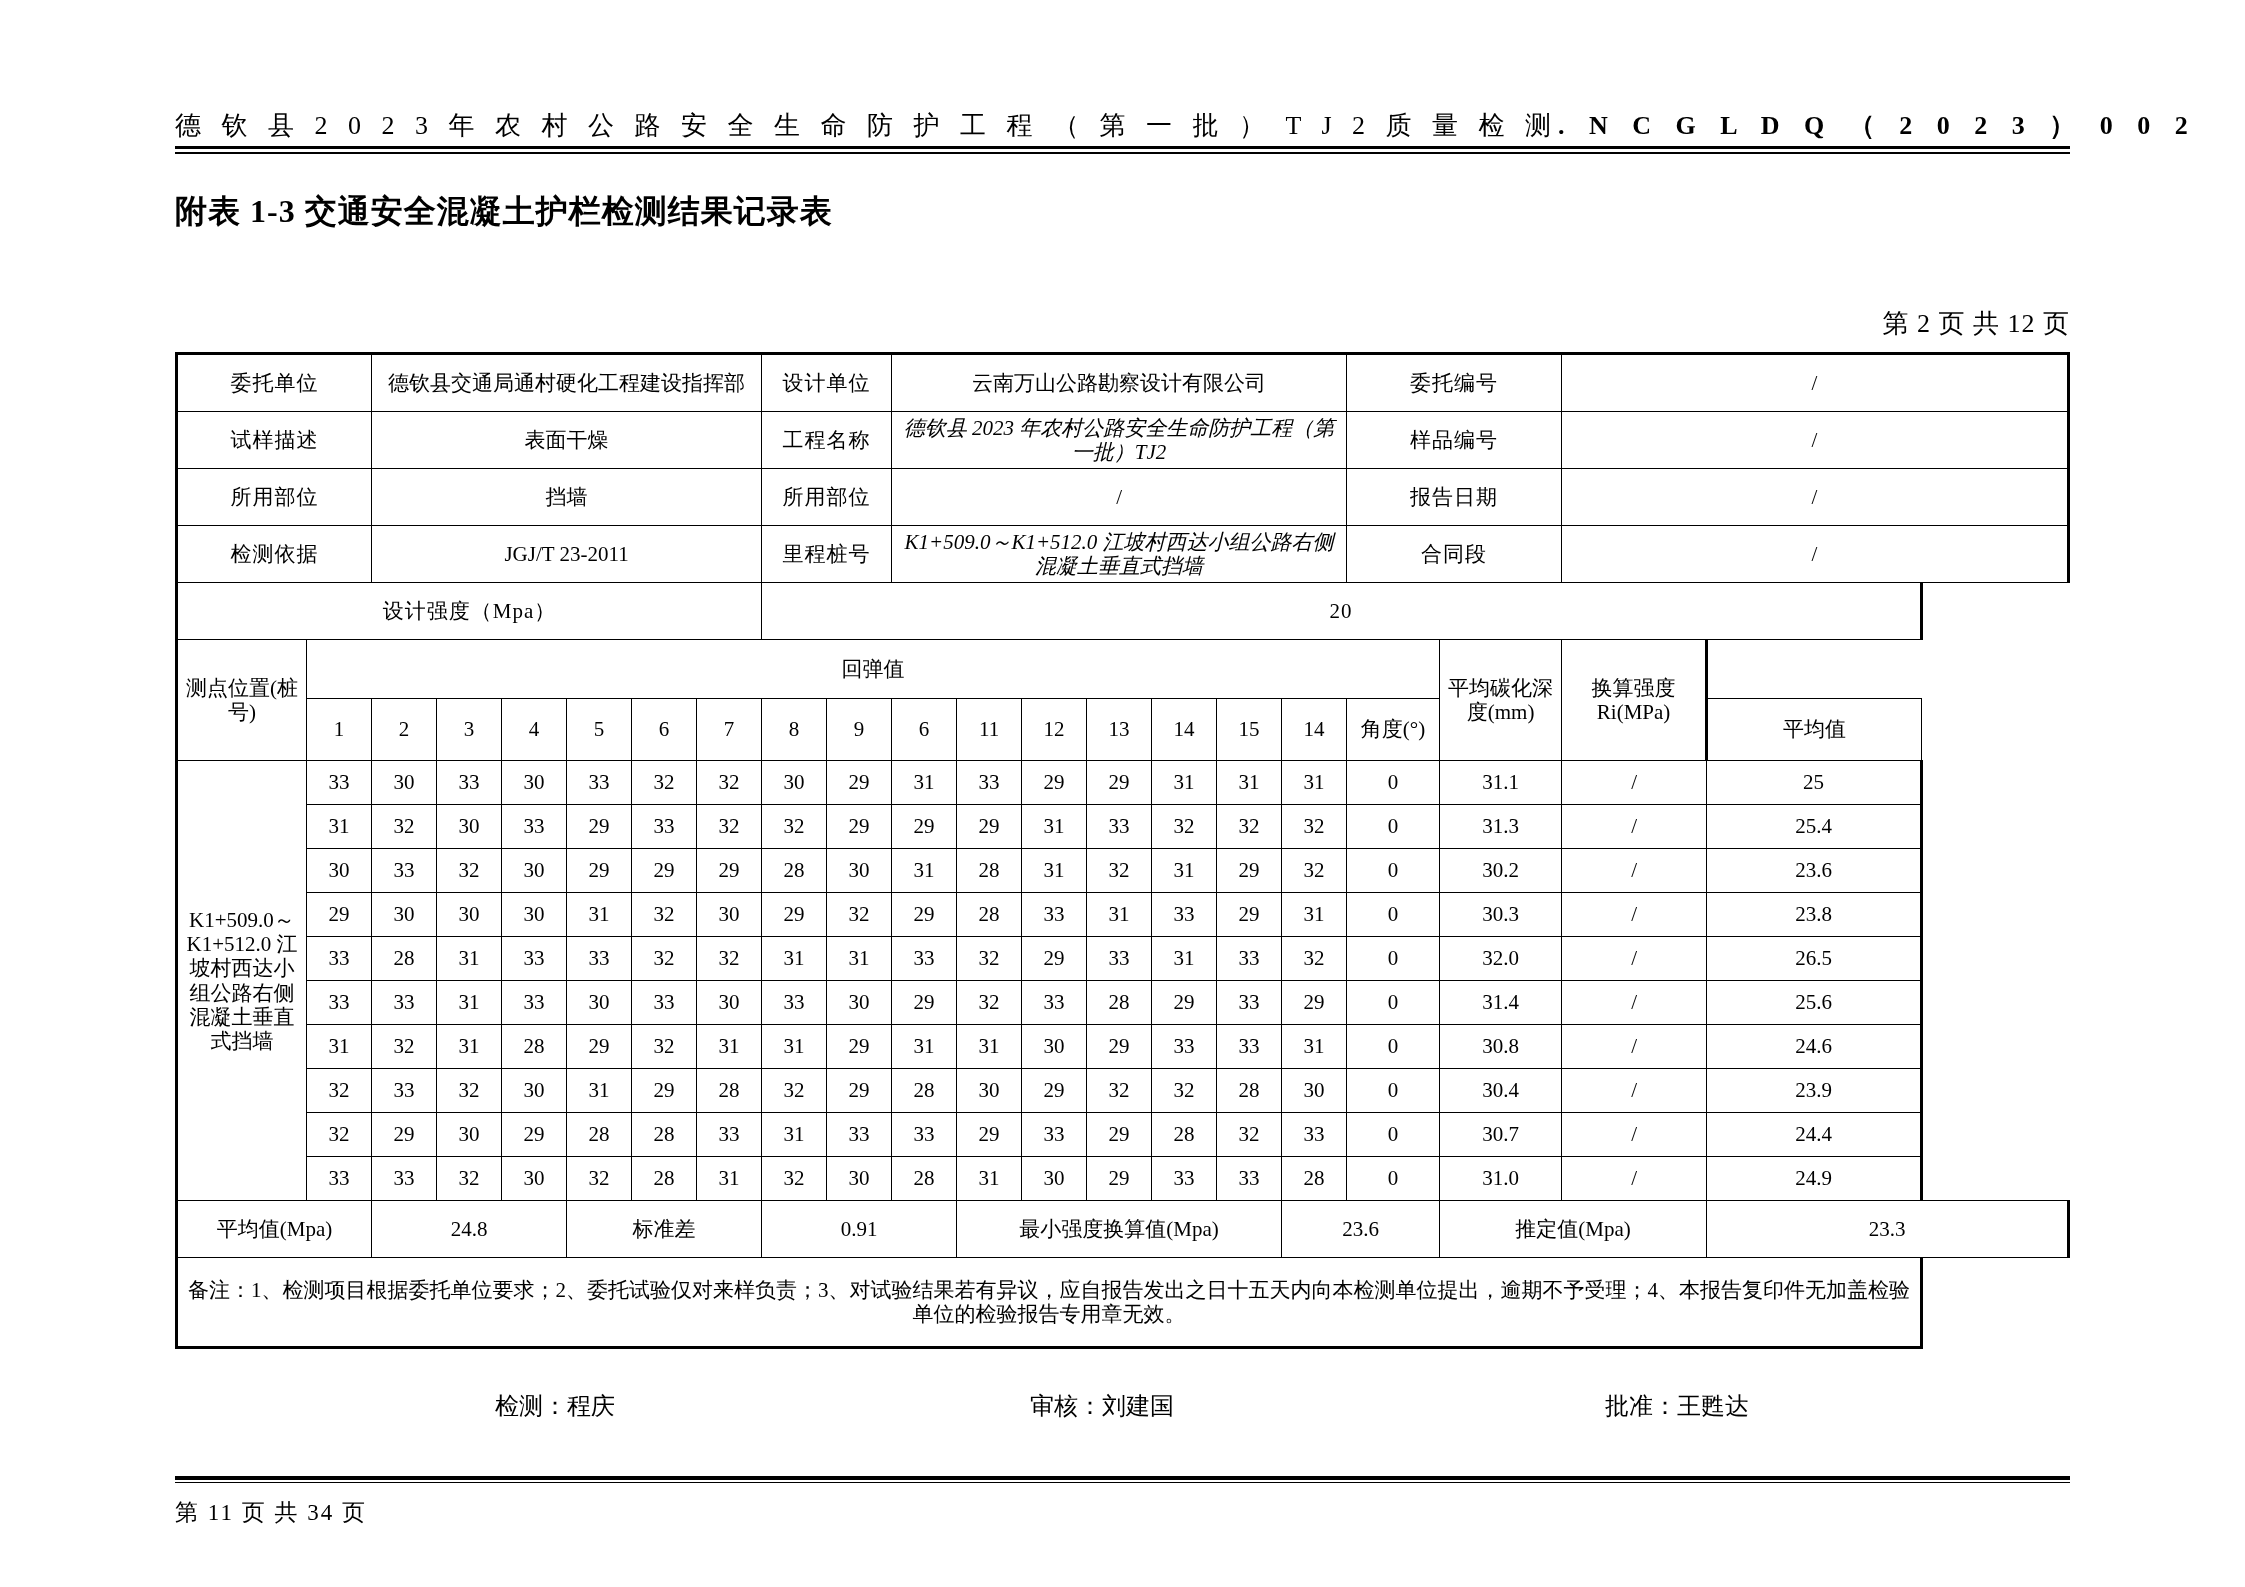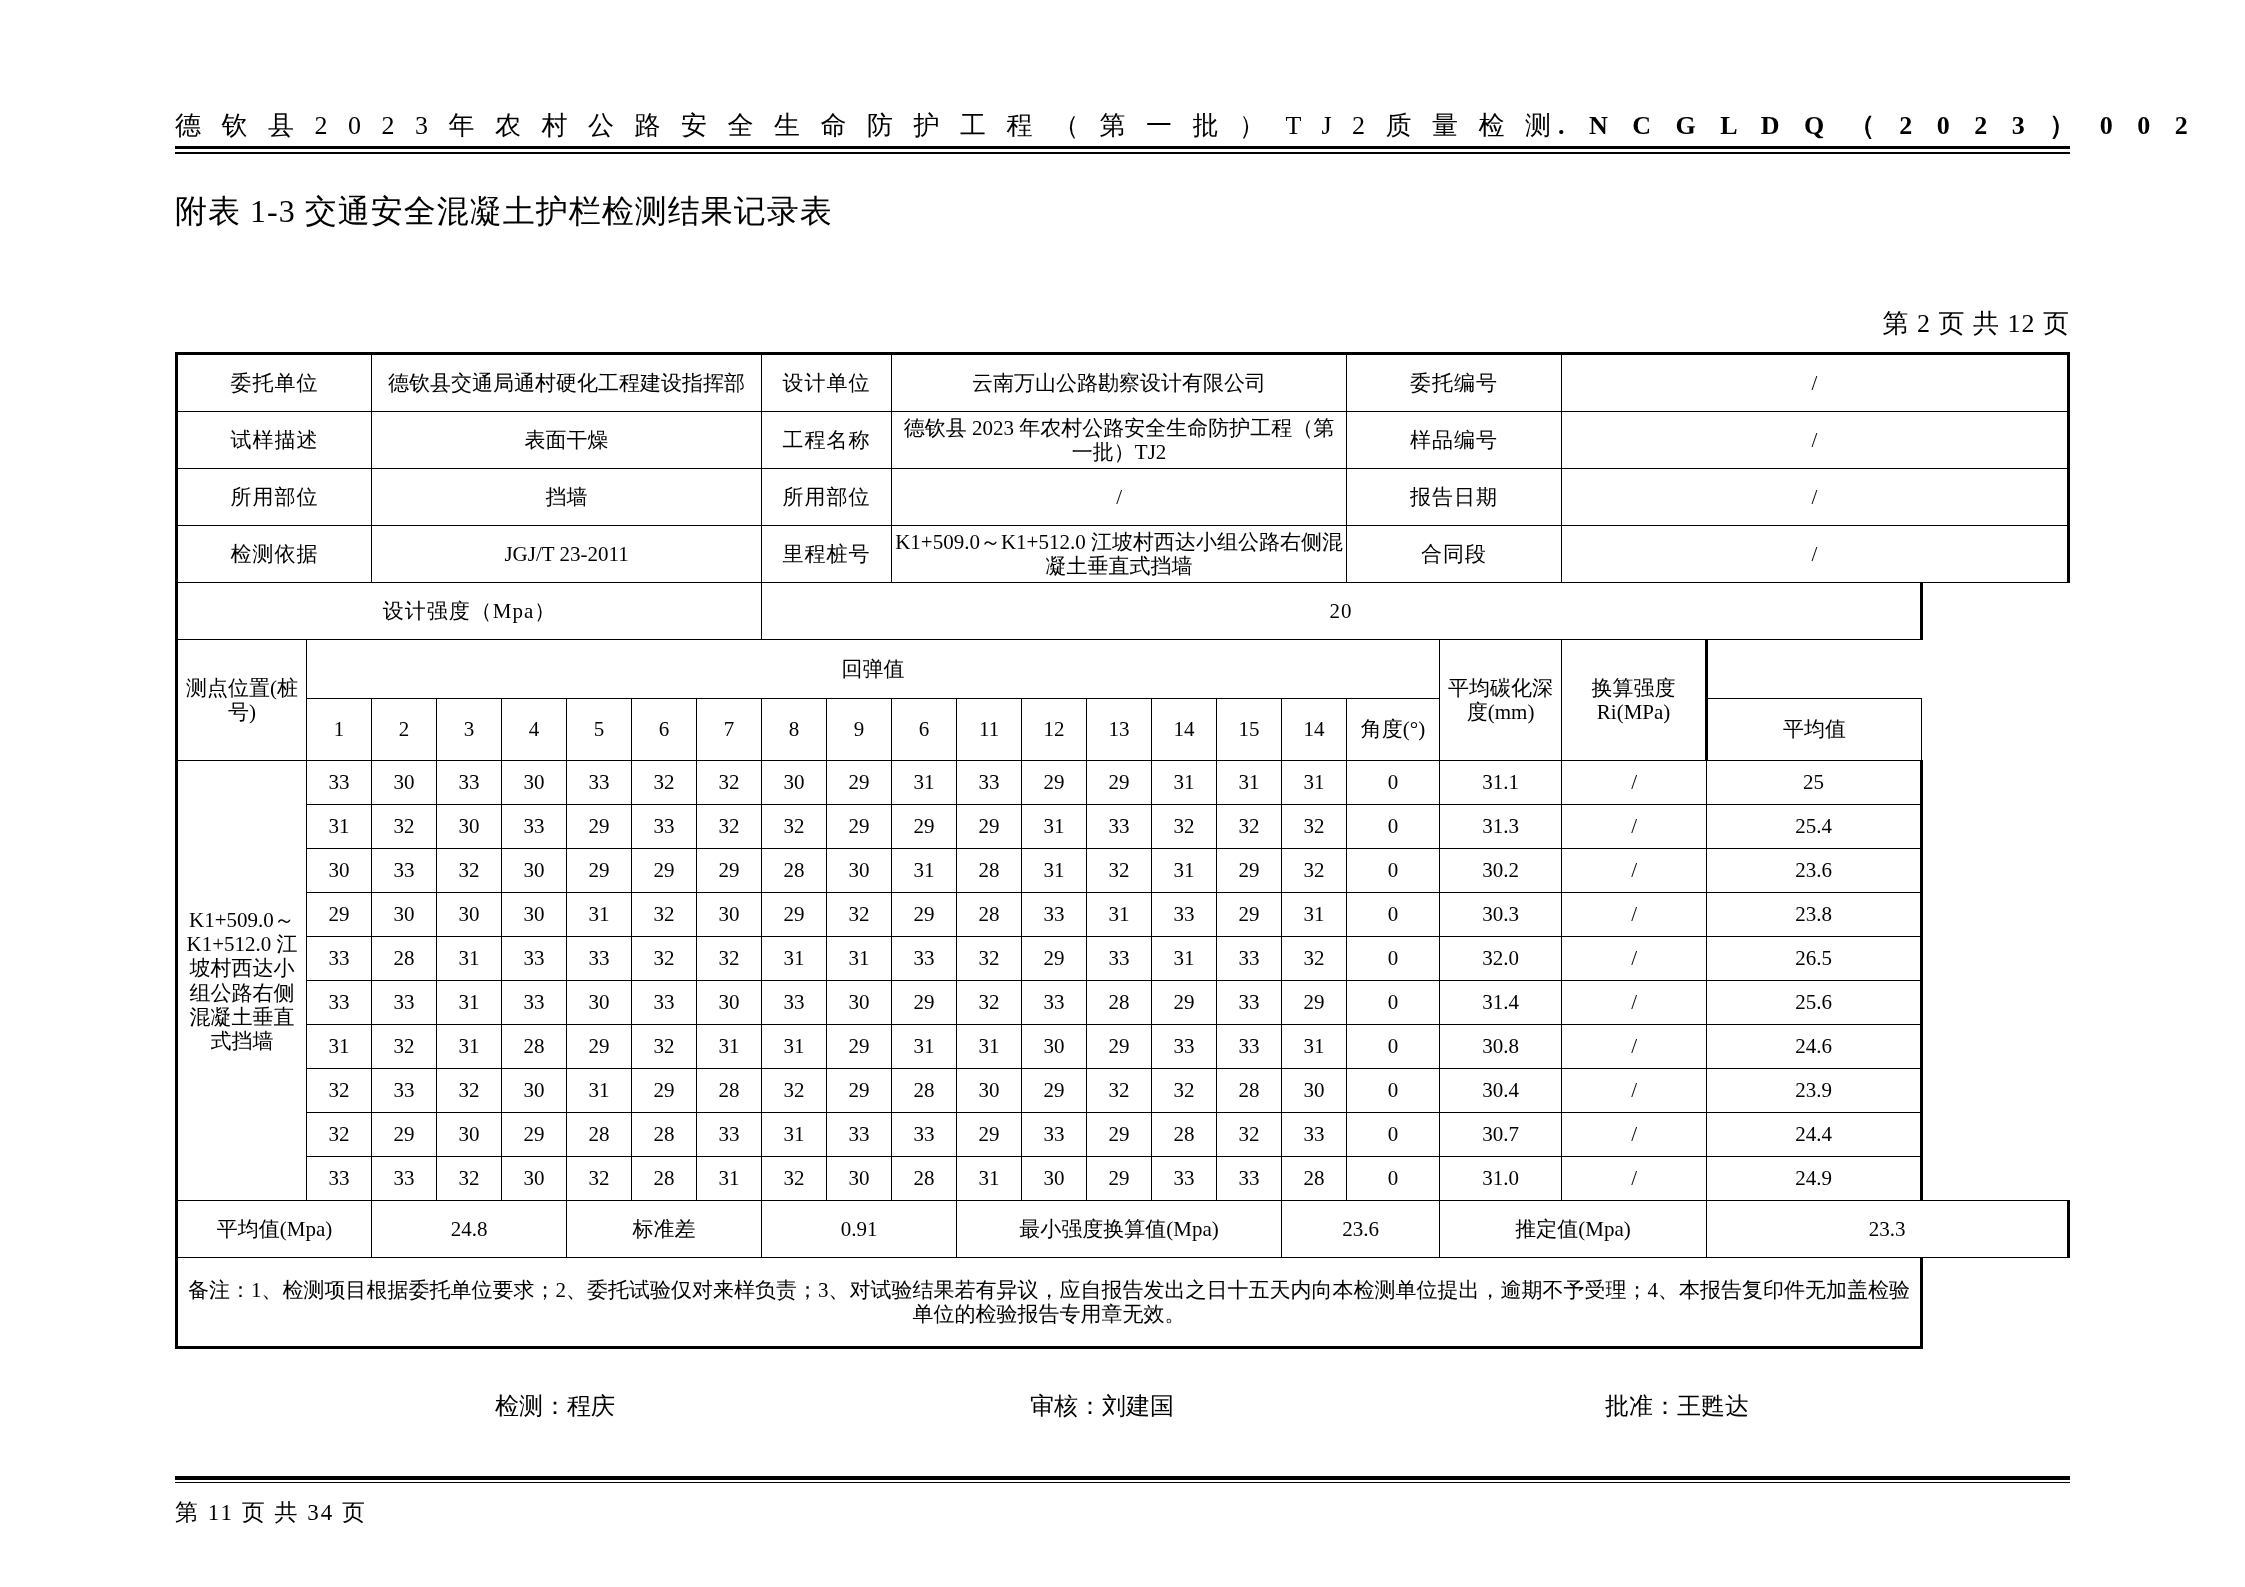--- a/index.html
+++ b/index.html
@@ -44,21 +44,21 @@
     height: 3px;
     box-sizing: content-box;
   }
 
   
   .title-1 {
     position: absolute;
     left: 175px;
     top: 190px;
     font-size: 32px;
-    font-weight: normal;
+    font-weight: bold;
     letter-spacing: 1px;
   }
   .title-2 {
     position: absolute;
     left: 0;
     top: 241px;
     width: 2245px;
     text-align: center;
     font-size: 33px;
     font-weight: bold;
@@ -90,21 +90,21 @@
     line-height: 1.15;
     overflow: hidden;
   }
   .outer-top    { border-top-width: 3px !important; }
   .outer-bottom { border-bottom-width: 3px !important; }
   .outer-left   { border-left-width: 3px !important; }
   .outer-right  { border-right-width: 3px !important; }
 
   td.lbl { font-size: 23px; letter-spacing: 1px; }
   td.val { font-size: 23px; }
-  td.val-sm { font-size: 17px; line-height: 1.25; }
+  td.val-sm { font-size: 17px; line-height: 1.25; font-style: italic; }
   td.num { font-size: 21px; font-family: "Liberation Serif", serif; }
   td.colhdr { font-size: 21px; }
   td.loc {
     font-size: 22px;
     line-height: 1.55;
     letter-spacing: 0px;
   }
   td.design { font-size: 24px; letter-spacing: 1px; }
   td.tall { height: 56px; }
   .sum-lbl { font-size: 21px; }

